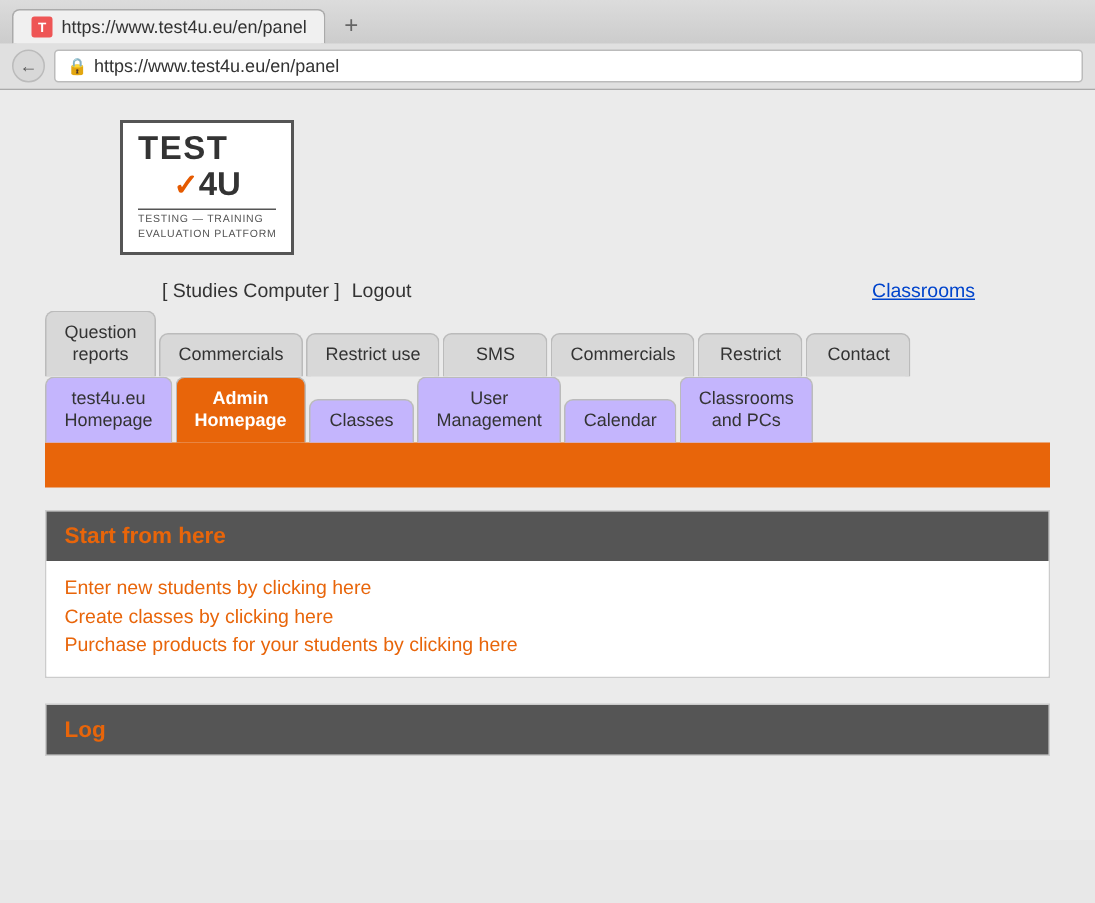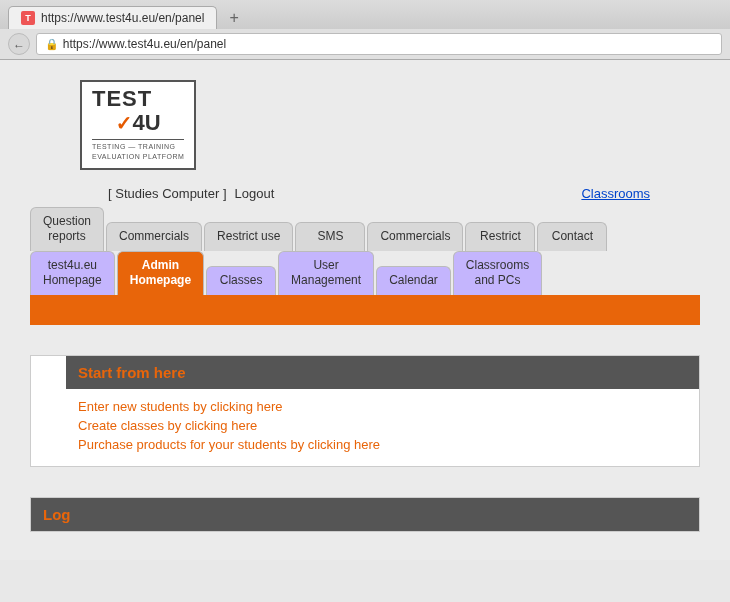--- a/index.html
+++ b/index.html
@@ -195,23 +195,22 @@
     
     .orange-bar {
       background: #e8650a;
       height: 30px;
       margin: 0 30px;
     }
 
     
     .main-content {
       background: white;
-      margin: 30px 30px;
+      margin: 15px 30px;
       border: 1px solid #ccc;
-      padding-left: 35px;
     }
     .section-header {
       background: #555;
       padding: 8px 12px;
     }
     .section-header-title {
       color: #e8650a;
       font-size: 15px;
       font-weight: bold;
     }
@@ -223,21 +222,21 @@
       color: #e8650a;
       font-size: 13px;
       cursor: pointer;
       display: block;
       margin-bottom: 4px;
       text-decoration: none;
     }
 
     .log-section {
       background: white;
-      margin: 28px 30px;
+      margin: 17px 30px;
       border: 1px solid #ccc;
     }
     .log-header {
       background: #555;
       padding: 8px 12px;
     }
     .log-header-title {
       color: #e8650a;
       font-size: 15px;
       font-weight: bold;

